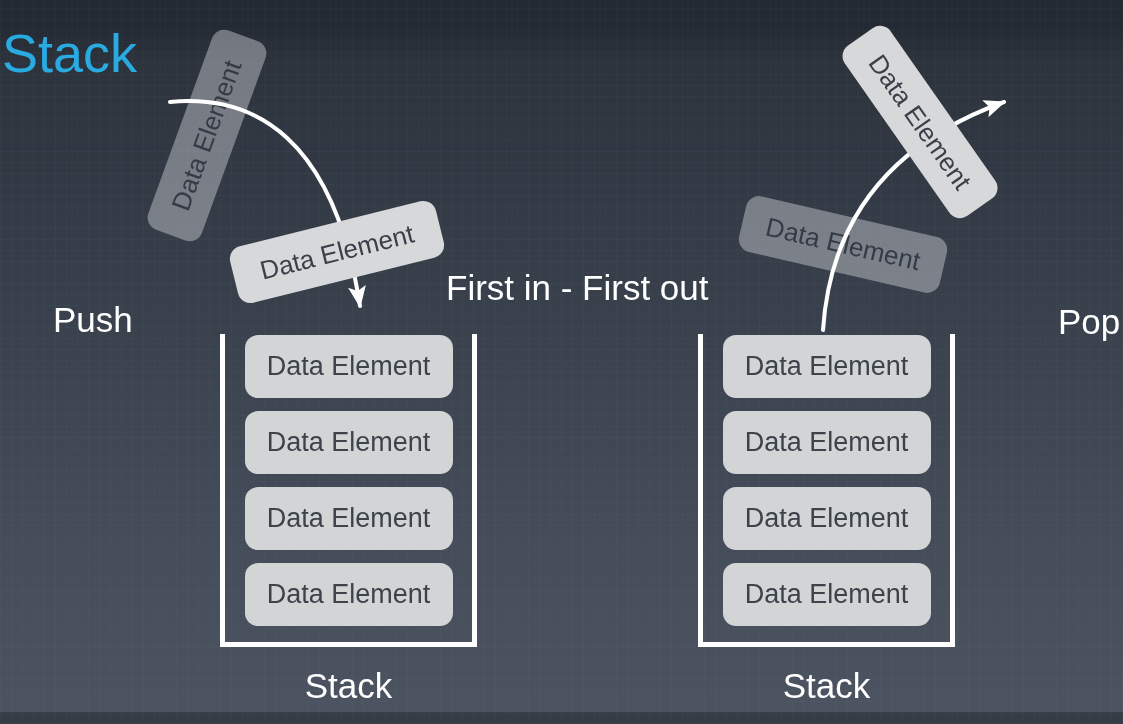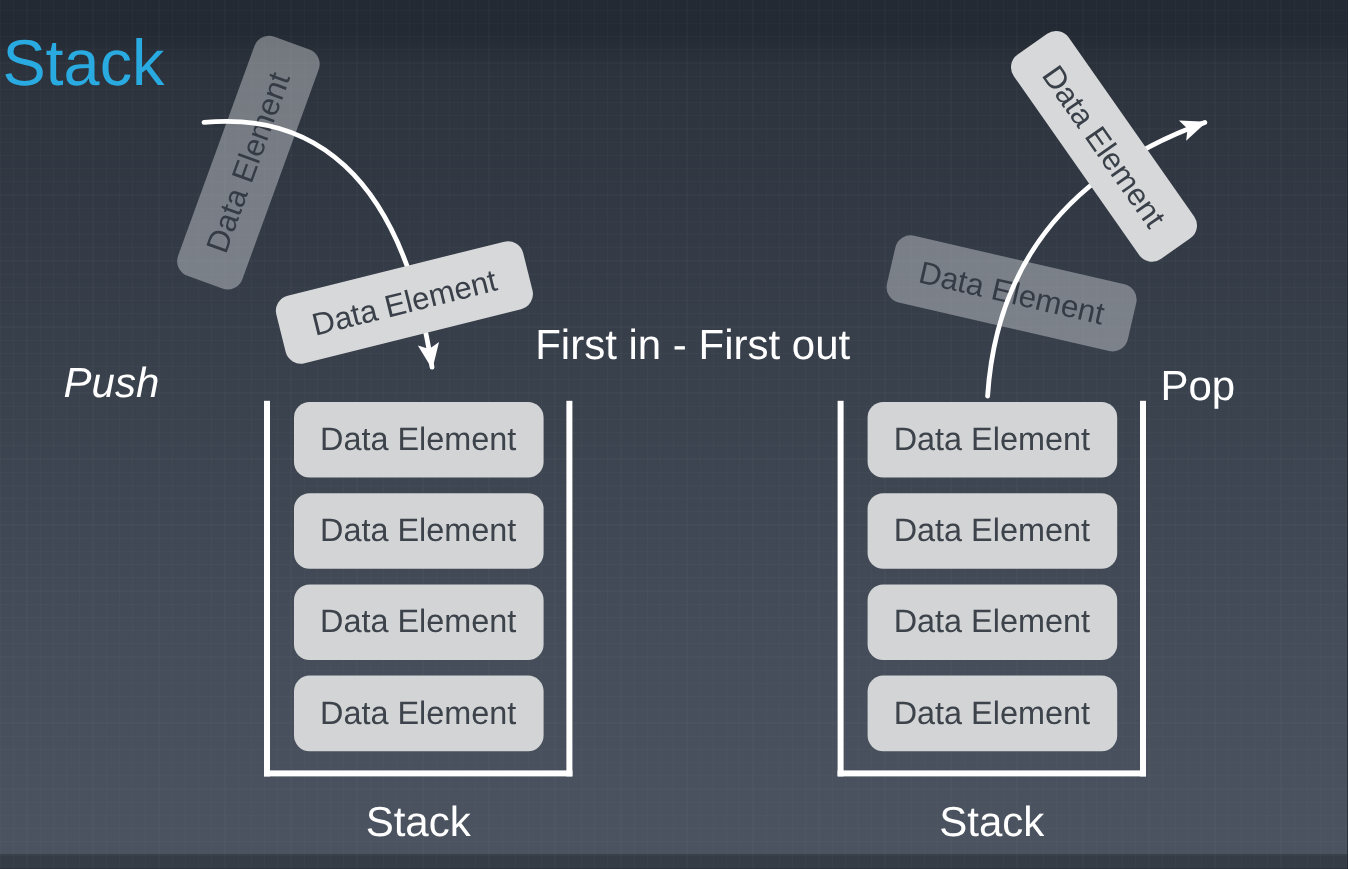--- a/index.html
+++ b/index.html
@@ -28,22 +28,22 @@
     line-height: 1.3;
     color: #29ABE2;
   }
   .big-label {
     position: absolute;
     color: #ffffff;
     font-size: 35px;
     line-height: 1.15;
     white-space: nowrap;
   }
-  .push-label { left: 53px;  top: 300px; font-style: italic; }
-  .pop-label  { left: 967px; top: 302px; }
+  .push-label { left: 53px;  top: 300px; }
+  .pop-label  { left: 1058px; top: 302px; }
   .lifo-label { left: 446px; top: 268px; }
 
   .stack-container {
     position: absolute;
     top: 334px;
     width: 257px;
     height: 313px;
     border: 5px solid #ffffff;
     border-top: none;
     display: flex;

